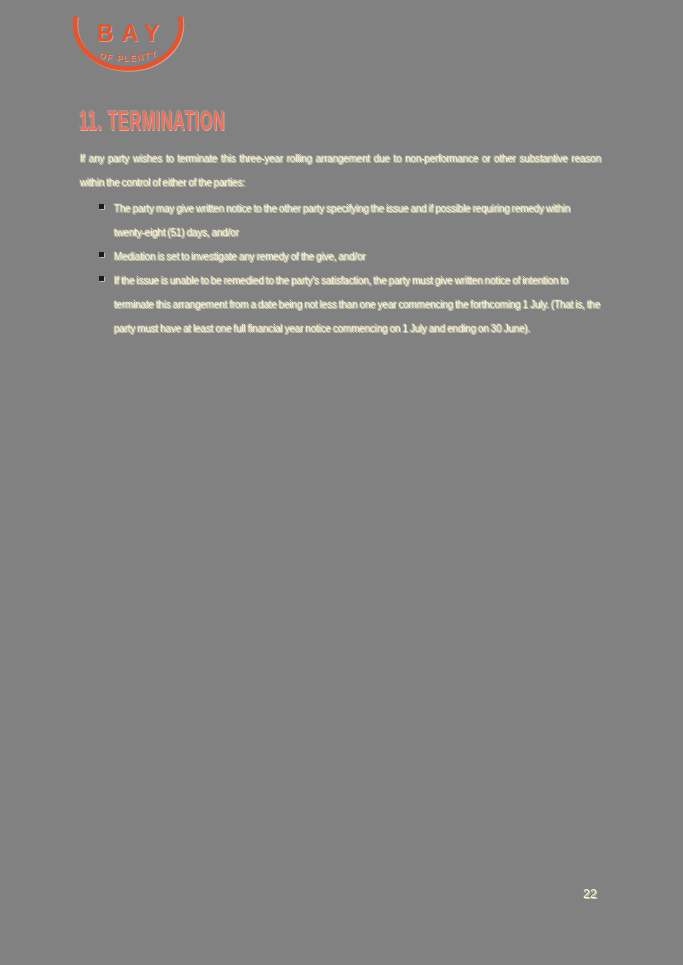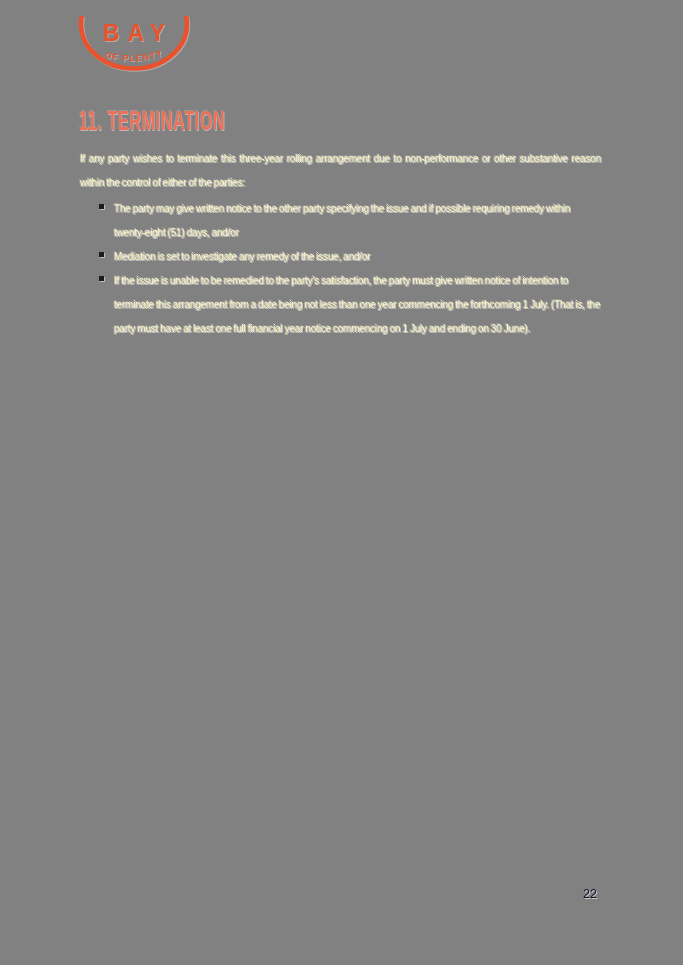--- a/index.html
+++ b/index.html
@@ -10,21 +10,21 @@
     position: relative;
     overflow: hidden;
   }
   .page {
     position: absolute;
     inset: 0;
   }
   
   .logo {
     position: absolute;
-    left: 77px;
+    left: 71px;
     top: 8px;
     width: 114px;
     height: 66px;
     filter: drop-shadow(1px 1px 0 rgba(255,255,255,0.35));
   }
   .logo svg { display: block; width: 114px; height: 66px; }
   .logo text { font-family: "Liberation Sans", sans-serif; }
   
   .heading {
     position: absolute;
@@ -75,21 +75,21 @@
     height: 5px;
     background: #1b1b1b;
     box-shadow: 1px 1px 0 rgba(255,255,255,0.45);
   }
   
   .pagenum {
     position: absolute;
     left: 583px;
     top: 887px;
     font-size: 12.5px;
-    color: #0f172a;
+    color: #fef9c3;
     text-shadow: 1px 1px 0 rgba(255,255,255,0.55);
   }
 </style>
 </head>
 <body>
 
 <div class="page">
 
   <div class="logo">
     <svg viewBox="0 0 114 66">
@@ -108,21 +108,21 @@
 
   <p class="bodytext intro">If any party wishes to terminate this three-year rolling arrangement due to non-performance or other substantive reason within the control of either of the parties:</p>
 
   <ul class="bullets">
     <li>
       <span class="bullet-marker"></span>
       <span class="bodytext">The party may give written notice to the other party specifying the issue and if possible requiring remedy within twenty-eight (51) days, and/or</span>
     </li>
     <li>
       <span class="bullet-marker"></span>
-      <span class="bodytext">Mediation is set to investigate any remedy of the issue, and/or</span>
+      <span class="bodytext">Mediation is set to investigate any remedy of the give, and/or</span>
     </li>
     <li>
       <span class="bullet-marker"></span>
       <span class="bodytext">If the issue is unable to be remedied to the party’s satisfaction, the party must give written notice of intention to terminate this arrangement from a date being not less than one year commencing the forthcoming 1 July. (That is, the party must have at least one full financial year notice commencing on 1 July and ending on 30 June).</span>
     </li>
   </ul>
 
   <div class="pagenum">22</div>
 
 </div>

